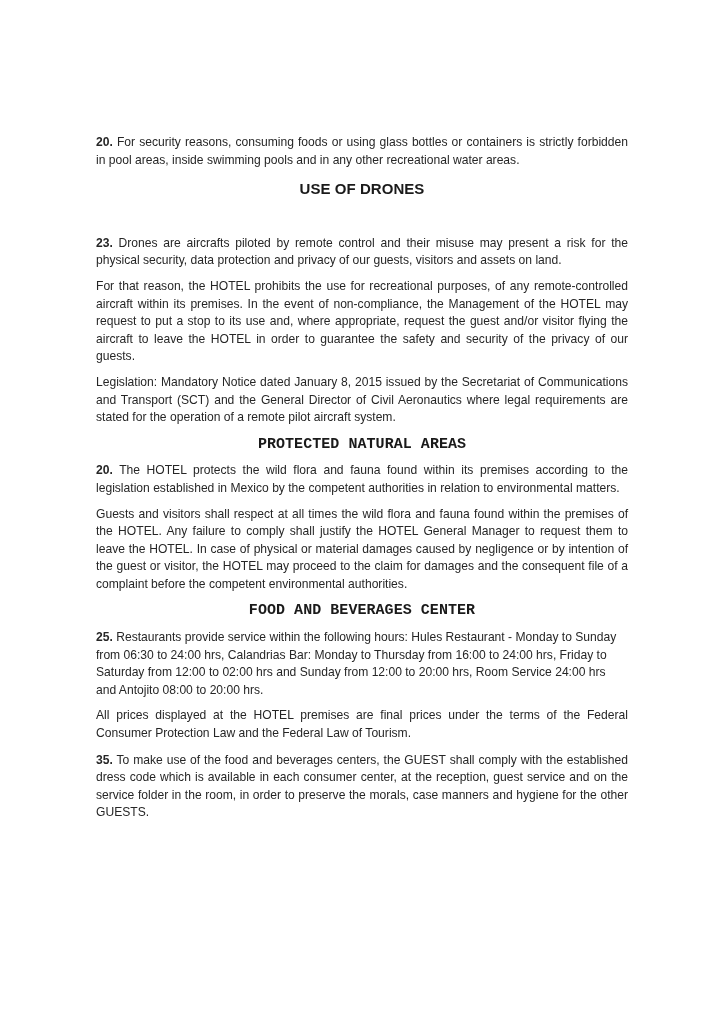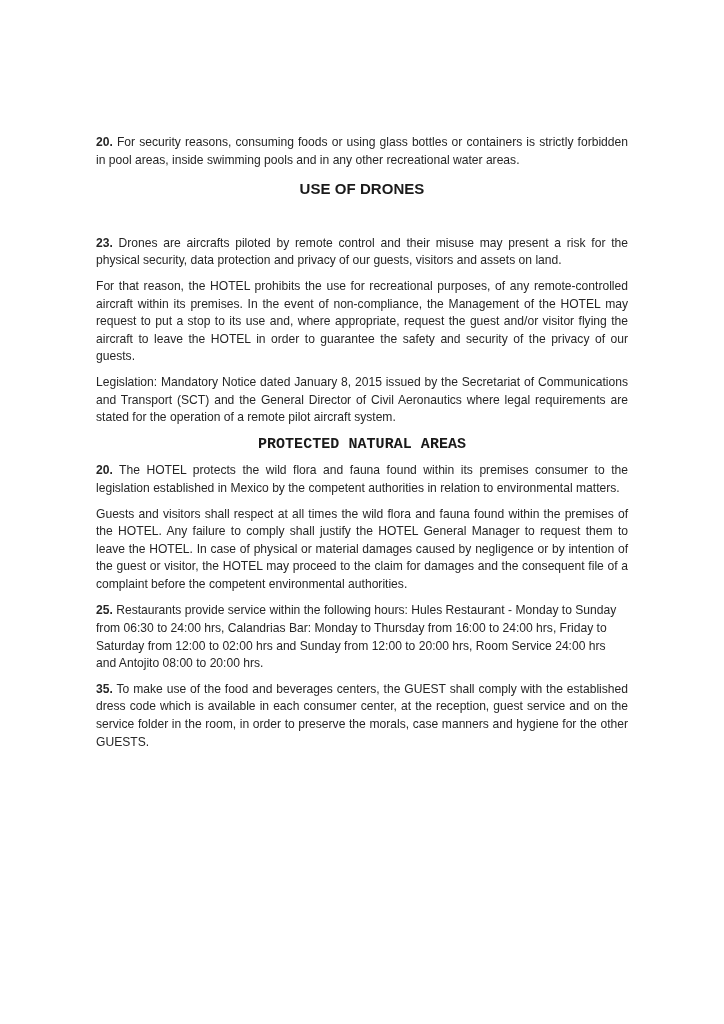--- a/index.html
+++ b/index.html
@@ -89,24 +89,26 @@
     <p class="heading spaced-before gap-after">USE OF DRONES</p>
 
     <p class="para tight"><span class="num">23.</span><span> Drones are aircrafts piloted by remote control and their misuse may present a risk for the physical security, data protection and privacy of our guests, visitors and assets on land.</span></p>
 
     <p class="para tight">For that reason, the HOTEL prohibits the use for recreational purposes, of any remote-controlled aircraft within its premises. In the event of non-compliance, the Management of the HOTEL may request to put a stop to its use and, where appropriate, request the guest and/or visitor flying the aircraft to leave the HOTEL in order to guarantee the safety and security of the privacy of our guests.</p>
 
     <p class="para">Legislation: Mandatory Notice dated January 8, 2015 issued by the Secretariat of Communications and Transport (SCT) and the General Director of Civil Aeronautics where legal requirements are stated for the operation of a remote pilot aircraft system.</p>
 
     <p class="heading tiny-gap-before small-gap-after">PROTECTED NATURAL AREAS</p>
 
-    <p class="para tight"><span class="num">20.</span><span> The HOTEL protects the wild flora and fauna found within its premises consumer to the legislation established in Mexico by the competent authorities in relation to environmental matters.</span></p>
+    <p class="para tight"><span class="num">20.</span><span> The HOTEL protects the wild flora and fauna found within its premises according to the legislation established in Mexico by the competent authorities in relation to environmental matters.</span></p>
 
     <p class="para">Guests and visitors shall respect at all times the wild flora and fauna found within the premises of the HOTEL. Any failure to comply shall justify the HOTEL General Manager to request them to leave the HOTEL. In case of physical or material damages caused by negligence or by intention of the guest or visitor, the HOTEL may proceed to the claim for damages and the consequent file of a complaint before the competent environmental authorities.</p>
 
+    <p class="heading tiny-gap-before small-gap-after">FOOD AND BEVERAGES CENTER</p>
 
     <p class="para ragged tight"><span class="num">25.</span><span> Restaurants provide service within the following hours: Hules Restaurant - Monday to Sunday from 06:30 to 24:00 hrs, Calandrias Bar: Monday to Thursday from 16:00 to 24:00 hrs, Friday to Saturday from 12:00 to 02:00 hrs and Sunday from 12:00 to 20:00 hrs, Room Service 24:00 hrs and Antojito 08:00 to 20:00 hrs.</span></p>
 
+    <p class="para">All prices displayed at the HOTEL premises are final prices under the terms of the Federal Consumer Protection Law and the Federal Law of Tourism.</p>
 
     <p class="para"><span class="num">35.</span><span> To make use of the food and beverages centers, the GUEST shall comply with the established dress code which is available in each consumer center, at the reception, guest service and on the service folder in the room, in order to preserve the morals, case manners and hygiene for the other GUESTS.</span></p>
 
   </div>
 </div>
 
 </body></html>

